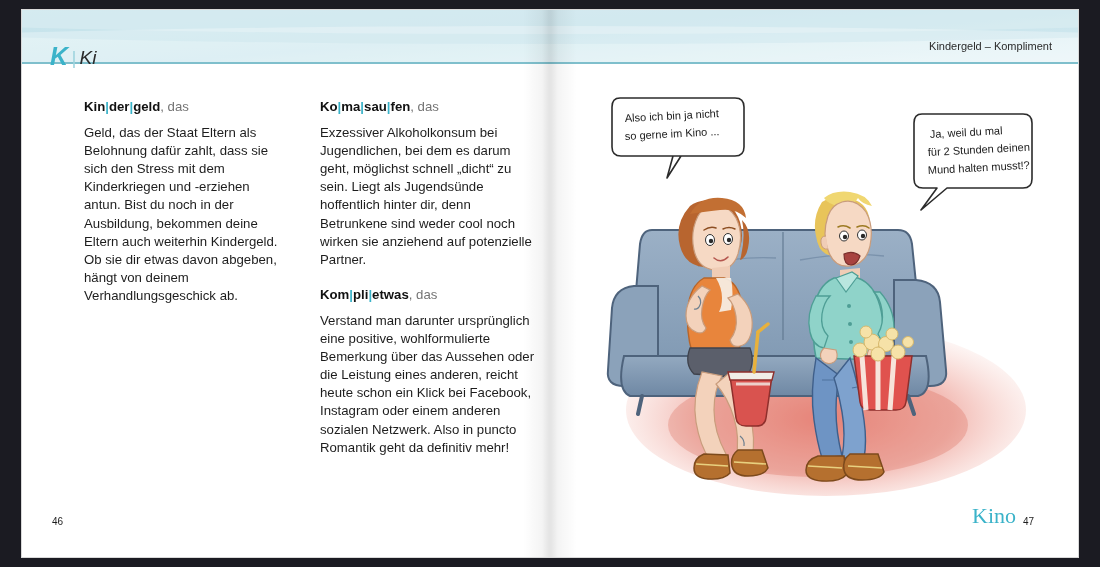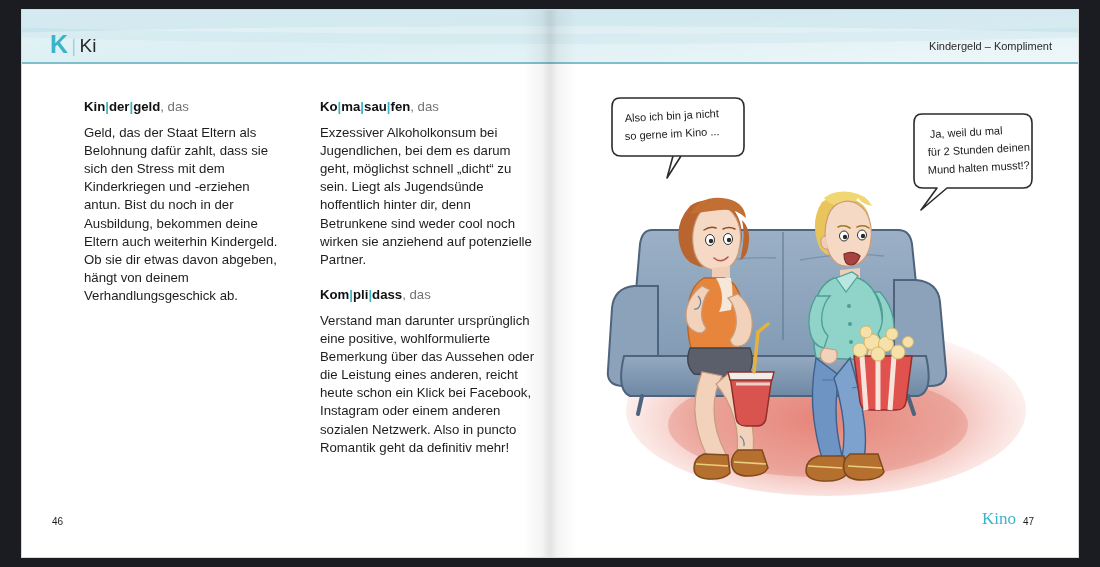--- a/index.html
+++ b/index.html
@@ -71,25 +71,26 @@
     left: 0;
     top: 52px;
     width: 100%;
     height: 2px;
     background: #7fbfcc;
   }
 
   .running-head-left {
     position: absolute;
     left: 28px;
-    top: 20px;
+    top: 32px;
     font-size: 19px;
     color: #1a6b7a;
     letter-spacing: .2px;
     z-index: 3;
+    font-style: italic;
   }
   .running-head-left .big {
     font-size: 25px;
     font-weight: bold;
     color: #3bb3c9;
     vertical-align: -1px;
     margin-right: 2px;
   }
   .running-head-left .sep {
     color: #9fd4de;
@@ -142,21 +143,21 @@
     font-size: 10px;
     color: #1d1d1d;
   }
   .folio.left { left: 30px; }
   .folio.right { right: 44px; }
   .folio-word {
     position: absolute;
     bottom: 28px;
     right: 62px;
     font-family: "Liberation Serif", serif;
-    font-size: 17px;
+    font-size: 22px;
     color: #3bb3c9;
   }
 
   
   .illus {
     position: absolute;
     left: 556px;
     top: 70px;
     width: 478px;
     height: 420px;
@@ -207,21 +208,21 @@
 
     <div class="entry">
       <div>
         <span class="headword"><span>Ko</span><span class="pipe">|</span><span>ma</span><span class="pipe">|</span><span>sau</span><span class="pipe">|</span><span>fen</span></span><span class="artikel">, das</span>
       </div>
       <div class="definition">Exzessiver Alkoholkonsum bei Jugendlichen, bei dem es darum geht, möglichst schnell „dicht“ zu sein. Liegt als Jugendsünde hoffentlich hinter dir, denn Betrunkene sind weder cool noch wirken sie anziehend auf potenzielle Partner.</div>
     </div>
 
     <div class="entry">
       <div>
-        <span class="headword"><span>Kom</span><span class="pipe">|</span><span>pli</span><span class="pipe">|</span><span>dass</span></span><span class="artikel">, das</span>
+        <span class="headword"><span>Kom</span><span class="pipe">|</span><span>pli</span><span class="pipe">|</span><span>etwas</span></span><span class="artikel">, das</span>
       </div>
       <div class="definition">Verstand man darunter ursprünglich eine positive, wohlformulierte Bemerkung über das Aussehen oder die Leistung eines anderen, reicht heute schon ein Klick bei Facebook, Instagram oder einem anderen sozialen Netzwerk. Also in puncto Romantik geht da definitiv mehr!</div>
     </div>
 
   </div>
 
   <div class="illus">
     <svg width="478" height="420" viewBox="0 0 478 420" xmlns="http://www.w3.org/2000/svg">
       <defs>
         <radialGradient id="floorGrad" cx="50%" cy="55%" r="58%">

